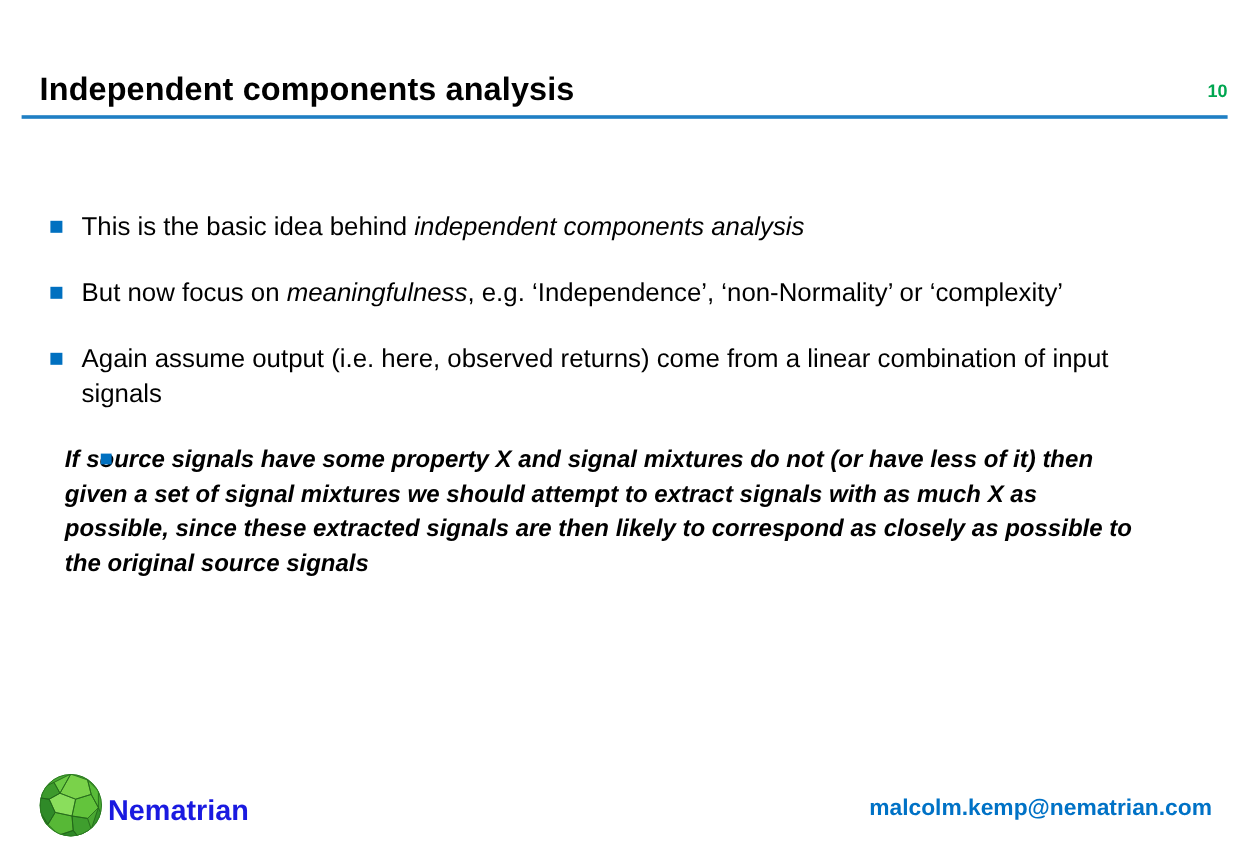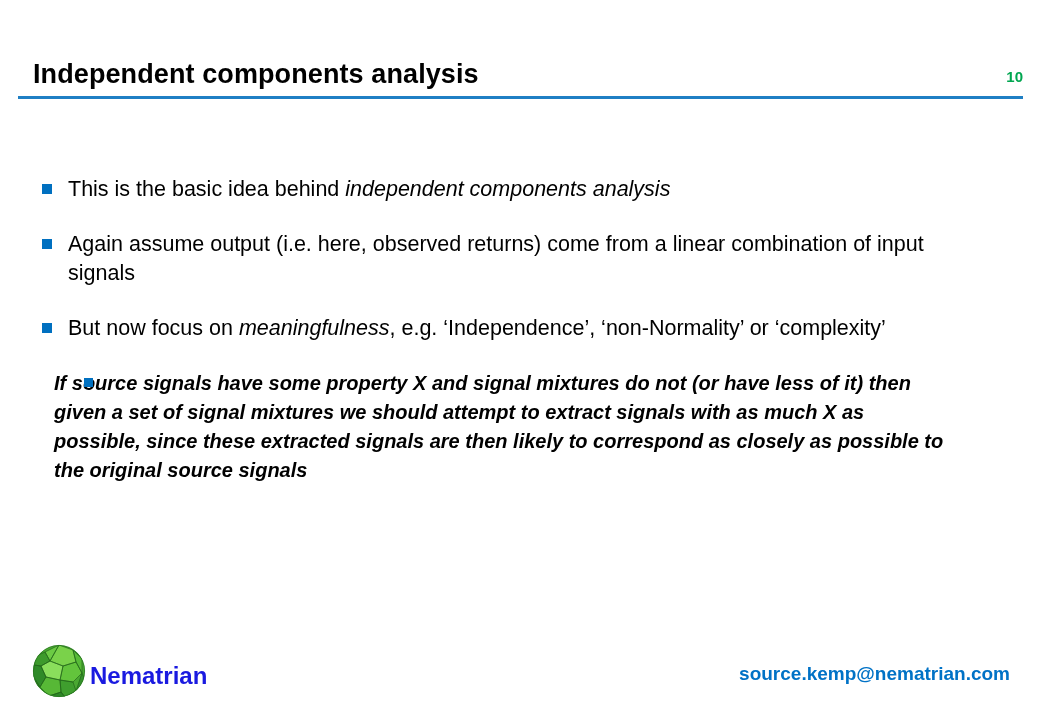--- a/index.html
+++ b/index.html
@@ -153,26 +153,26 @@
 
   <div class="content">
 
     <div class="bullet">
       <span class="marker"></span>
       <span class="txt"><span>This is the basic idea behind </span><em>independent components analysis</em></span>
     </div>
 
     <div class="bullet">
       <span class="marker"></span>
+      <span class="txt"><span>But now focus on </span><em>meaningfulness</em><span>, e.g. ‘Independence’, ‘non-Normality’ or ‘complexity’</span></span>
+    </div>
+
+    <div class="bullet">
+      <span class="marker"></span>
       <span class="txt">Again assume output (i.e. here, observed returns) come from a linear combination of input signals</span>
-    </div>
-
-    <div class="bullet">
-      <span class="marker"></span>
-      <span class="txt"><span>But now focus on </span><em>meaningfulness</em><span>, e.g. ‘Independence’, ‘non-Normality’ or ‘complexity’</span></span>
     </div>
 
     <div class="subbullet">
       <span class="marker"></span>
       <span class="txt">If source signals have some property X and signal mixtures do not (or have less of it) then given a set of signal mixtures we should attempt to extract signals with as much X as possible, since these extracted signals are then likely to correspond as closely as possible to the original source signals</span>
     </div>
 
   </div>
 
   <div class="footer">
@@ -208,16 +208,16 @@
           <polygon points="43,8 52,17 52,31 46,20"></polygon>
           <polygon points="4,23 11,24 20,19 15,10 6,14"></polygon>
           <polygon points="29,3 20,19 15,10"></polygon>
           <polygon points="19,54 31,50 35,55 27,57 20,56"></polygon>
           <polygon points="46,49 52,31 55,38 52,48"></polygon>
         </g>
         <circle cx="29" cy="29" r="25.6" fill="none" stroke="#2b7a22" stroke-width="0.8"></circle>
       </svg>
     </div>
     <div class="brand-name">Nematrian</div>
-    <div class="email">source.kemp@nematrian.com</div>
+    <div class="email">malcolm.kemp@nematrian.com</div>
   </div>
 
 </div>
 
 </body></html>

